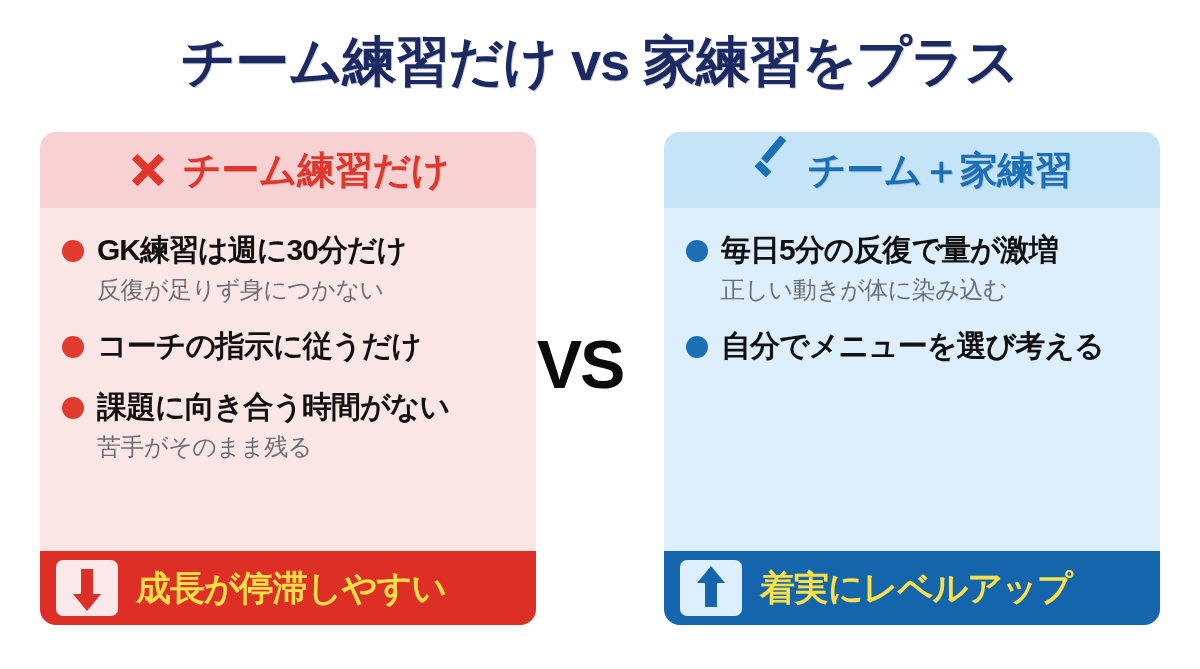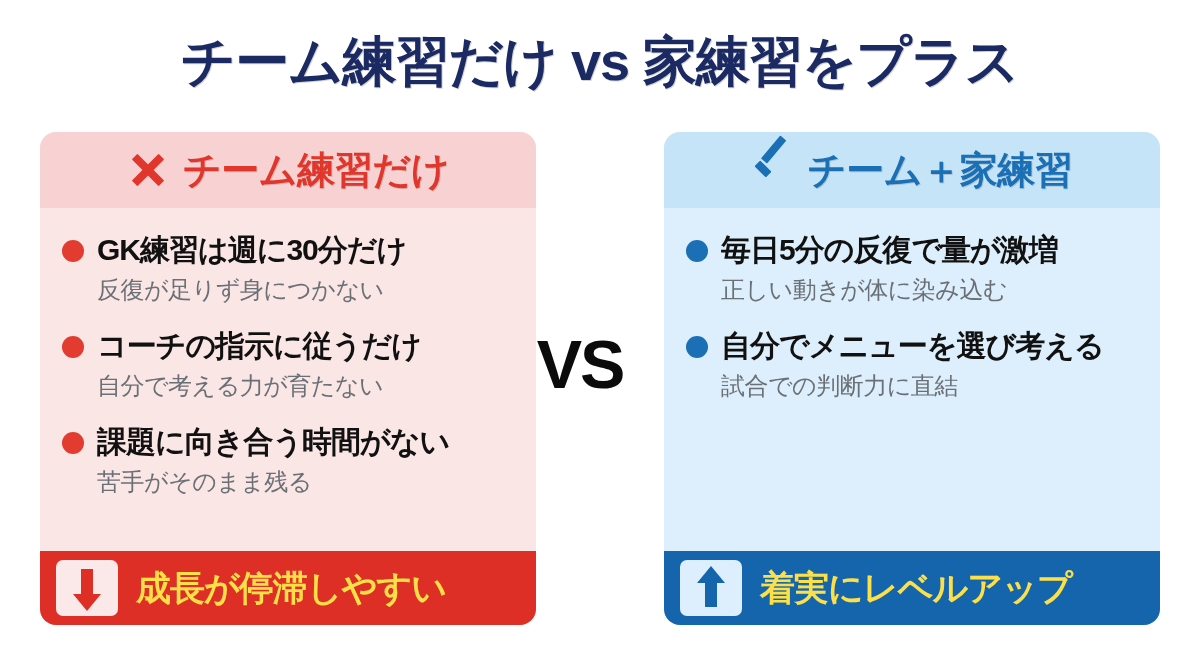--- a/index.html
+++ b/index.html
@@ -226,21 +226,20 @@
         <span class="bullet-title">GK練習は週に30分だけ</span>
       </div>
       <div class="bullet-sub">反復が足りず身につかない</div>
     </div>
 
     <div class="bullet-item">
       <div class="bullet-head">
         <span class="bullet-dot"></span>
         <span class="bullet-title">コーチの指示に従うだけ</span>
       </div>
-      <div class="bullet-sub">自分で考える力が育たない</div>
     </div>
 
     <div class="bullet-item">
       <div class="bullet-head">
         <span class="bullet-dot"></span>
         <span class="bullet-title">課題に向き合う時間がない</span>
       </div>
       <div class="bullet-sub">苦手がそのまま残る</div>
     </div>
 
@@ -273,21 +272,20 @@
         <span class="bullet-title">毎日5分の反復で量が激増</span>
       </div>
       <div class="bullet-sub">正しい動きが体に染み込む</div>
     </div>
 
     <div class="bullet-item">
       <div class="bullet-head">
         <span class="bullet-dot"></span>
         <span class="bullet-title">自分でメニューを選び考える</span>
       </div>
-      <div class="bullet-sub">試合での判断力に直結</div>
     </div>
 
 
   </div>
 
   <div class="panel-footer">
     <span class="arrow-box">
       <span class="shaft"></span>
       <span class="head"></span>
     </span>

